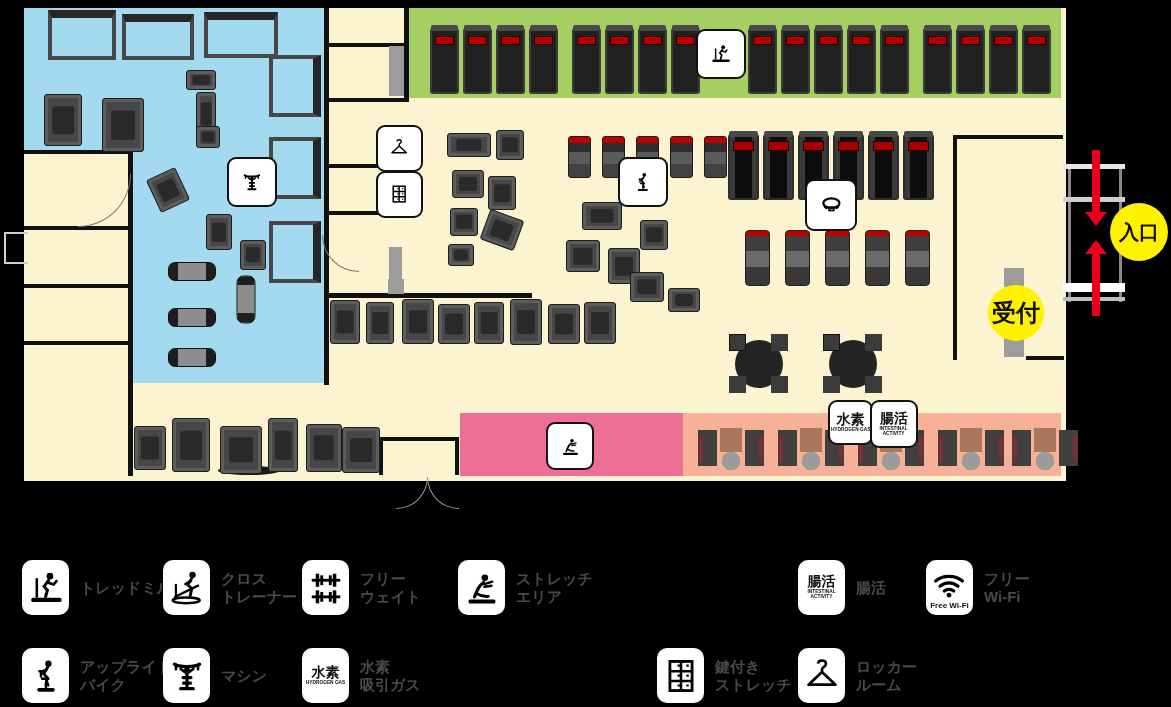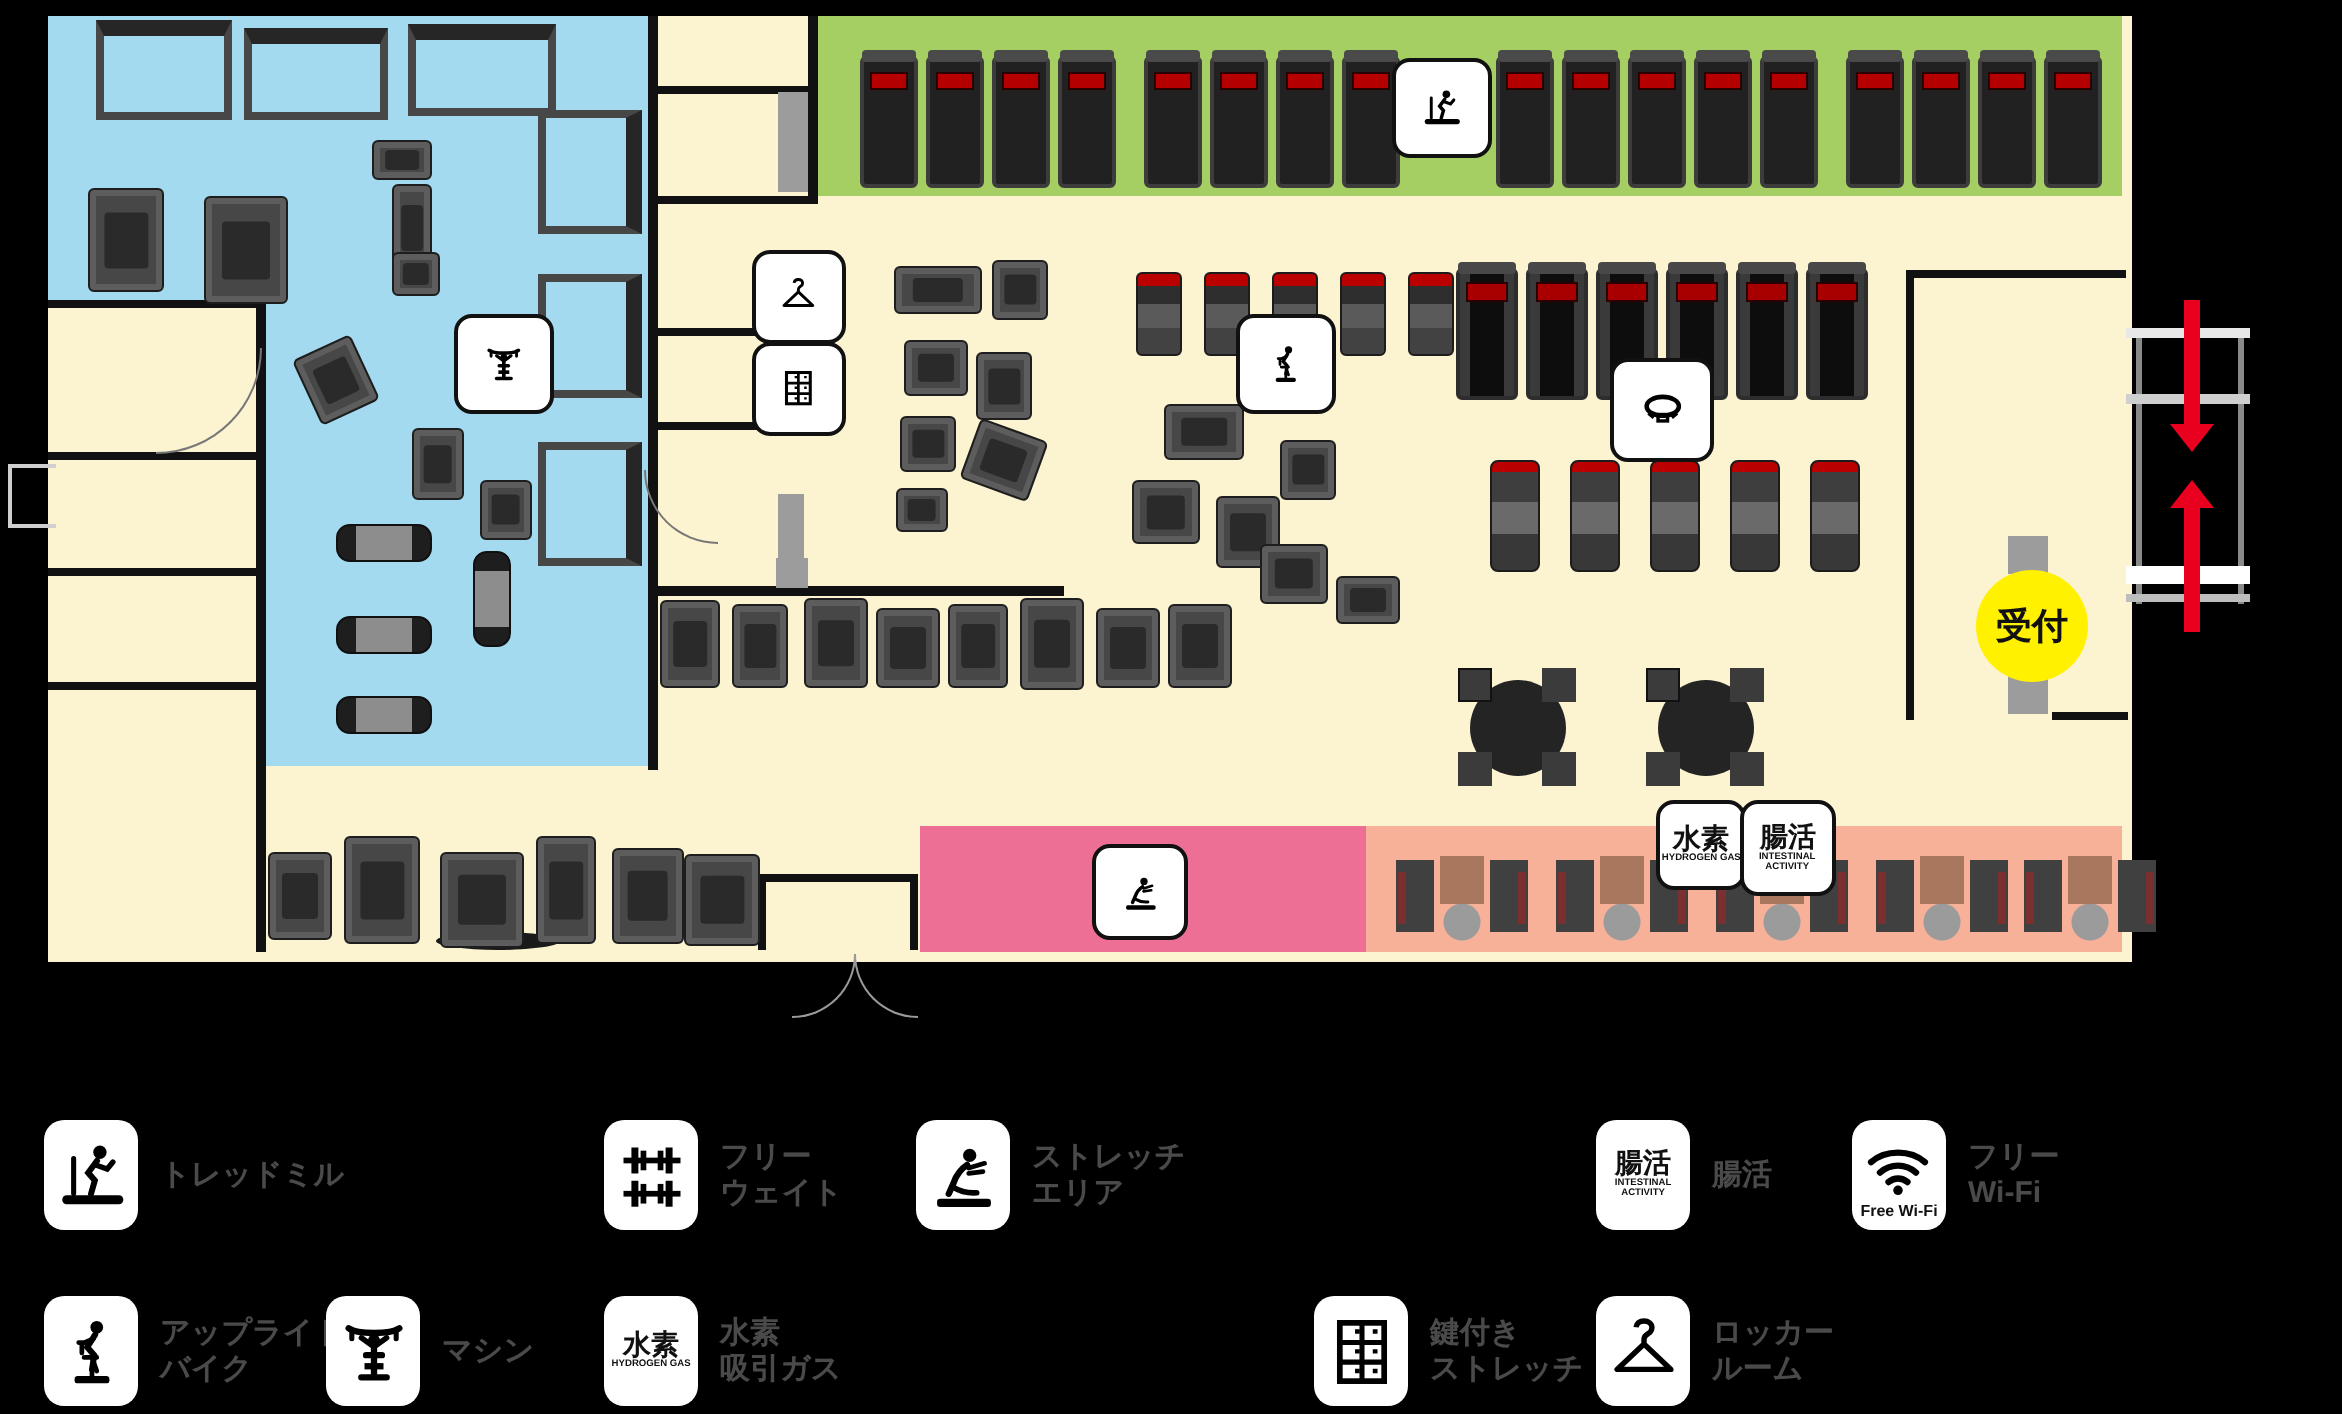--- a/index.html
+++ b/index.html
@@ -114,21 +114,22 @@
   <div class="gatebar" style="left:1063px;top:164px;width:62px;height:5px;background:#e8e8e8;"></div>
   <div class="gatebar" style="left:1063px;top:197px;width:62px;height:5px;background:#cfcfcf;"></div>
   <div class="gatebar" style="left:1063px;top:283px;width:62px;height:9px;background:#ffffff;"></div>
   <div class="gatebar" style="left:1063px;top:297px;width:62px;height:4px;background:#bdbdbd;"></div>
 
   <div class="arrow-shaft" style="left:1092px;top:150px;width:8px;height:62px;"></div>
   <div class="tri" style="left:1085px;top:212px;border-left:11px solid transparent;border-right:11px solid transparent;border-top:14px solid #e8001e;"></div>
   <div class="tri" style="left:1085px;top:240px;border-left:11px solid transparent;border-right:11px solid transparent;border-bottom:14px solid #e8001e;"></div>
   <div class="arrow-shaft" style="left:1092px;top:254px;width:8px;height:62px;"></div>
 
-  <div class="ycircle" style="left:988px;top:285px;width:56px;height:56px;font-size:18px;">受付</div>
+  <div class="ycircle" style="left:1110px;top:203px;width:58px;height:58px;font-size:20px;">入口</div>
+  <div class="ycircle" style="left:988px;top:285px;width:56px;height:56px;font-size:24px;">受付</div>
 
   <div id="eq-layer" class="abs" style="inset:0;">
       <div class="eq tread" style="left: 430px; top: 28px; width: 25px; height: 62px;"></div>
       <div class="eq tread" style="left: 463px; top: 28px; width: 25px; height: 62px;"></div>
       <div class="eq tread" style="left: 496px; top: 28px; width: 25px; height: 62px;"></div>
       <div class="eq tread" style="left: 529px; top: 28px; width: 25px; height: 62px;"></div>
       <div class="eq tread" style="left: 572px; top: 28px; width: 25px; height: 62px;"></div>
       <div class="eq tread" style="left: 605px; top: 28px; width: 25px; height: 62px;"></div>
       <div class="eq tread" style="left: 638px; top: 28px; width: 25px; height: 62px;"></div>
       <div class="eq tread" style="left: 671px; top: 28px; width: 25px; height: 62px;"></div>
@@ -302,20 +303,36 @@
               <circle cx="14.5" cy="4.5" r="2.1"></circle>
               <path d="M13.6 7.2 10.8 11l2.1 2.4-1.2 4.2" fill="none" stroke="#000" stroke-linecap="round" stroke-width="1.9"></path>
               <path d="M13.4 8.6 16.8 9.8 18.6 7.6" fill="none" stroke="#000" stroke-linecap="round" stroke-width="1.7"></path>
               <path d="M6.2 6.5v11" fill="none" stroke="#000" stroke-linecap="round" stroke-width="1.6"></path>
               <path d="M4 19.5h16.5" fill="none" stroke="#000" stroke-linecap="round" stroke-width="2.8"></path>
             </svg>
           </div>
         </div>
         <div class="llabel">トレッドミル</div>
       </div>
+      <div class="legend-item" style="left: 163px; top: 560px; height: 55px;">
+        <div class="lbox">
+          <div style="display: flex; flex-direction: column; align-items: center; justify-content: center;">
+            <svg viewBox="0 0 24 24">
+              <circle cx="15.5" cy="3.8" r="2"></circle>
+              <path d="M14.8 6.2 12.5 10l2.5 2.5-1 4.5" fill="none" stroke="#000" stroke-linecap="round" stroke-width="1.8"></path>
+              <path d="M14.5 7.5 11 9.5" fill="none" stroke="#000" stroke-linecap="round" stroke-width="1.6"></path>
+              <path d="M4.5 17.5 19 10.5" fill="none" stroke="#000" stroke-linecap="round" stroke-width="1.5"></path>
+              <path d="M5 10v8" fill="none" stroke="#000" stroke-linecap="round" stroke-width="1.4"></path>
+              <ellipse cx="11.5" cy="19.8" rx="8.5" ry="1.8" fill="none" stroke="#000" stroke-linecap="round" stroke-width="1.6"></ellipse>
+            </svg>
+          </div>
+        </div>
+        <div class="llabel">クロス
+トレーナー</div>
+      </div>
       <div class="legend-item" style="left: 302px; top: 560px; height: 55px;">
         <div class="lbox">
           <div style="display: flex; flex-direction: column; align-items: center; justify-content: center;">
             <svg viewBox="0 0 24 24">
               <g>
                 <rect x="3" y="6.2" width="18" height="1.8"></rect>
                 <rect x="5.5" y="3" width="2.2" height="8.2"></rect>
                 <rect x="8.4" y="4" width="1.8" height="6.2"></rect>
                 <rect x="16.3" y="3" width="2.2" height="8.2"></rect>
                 <rect x="13.8" y="4" width="1.8" height="6.2"></rect>

